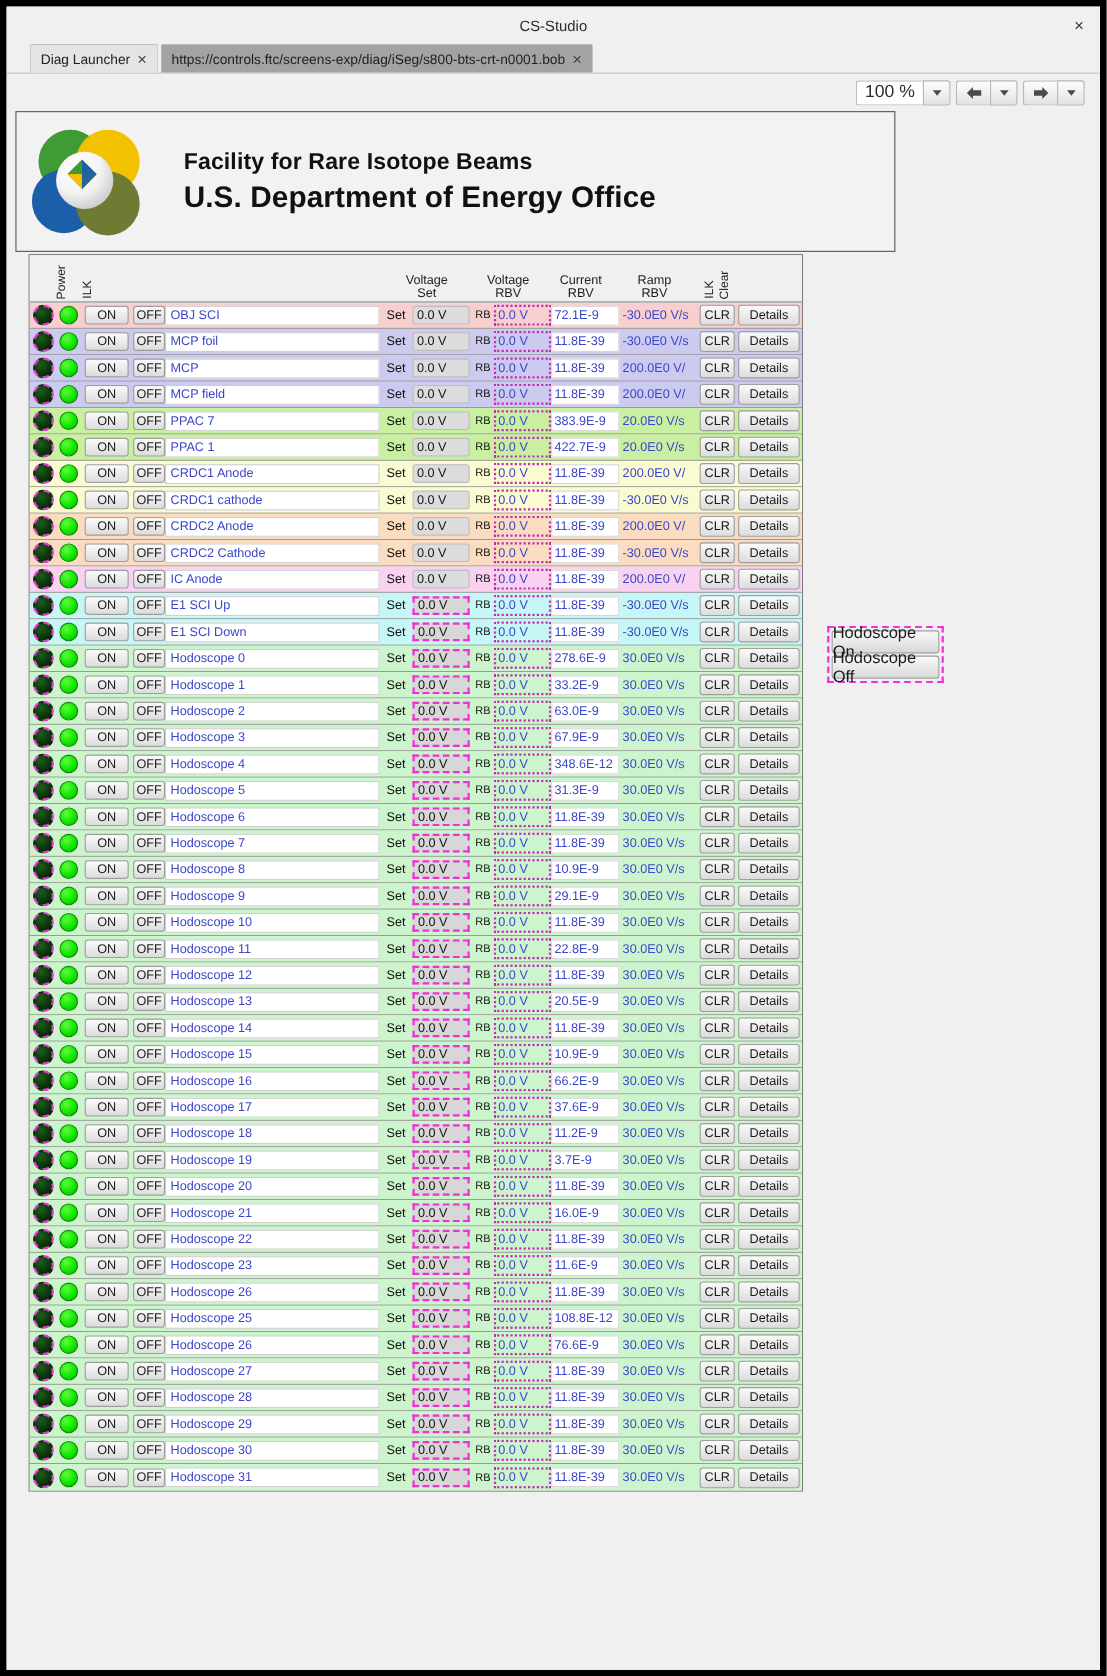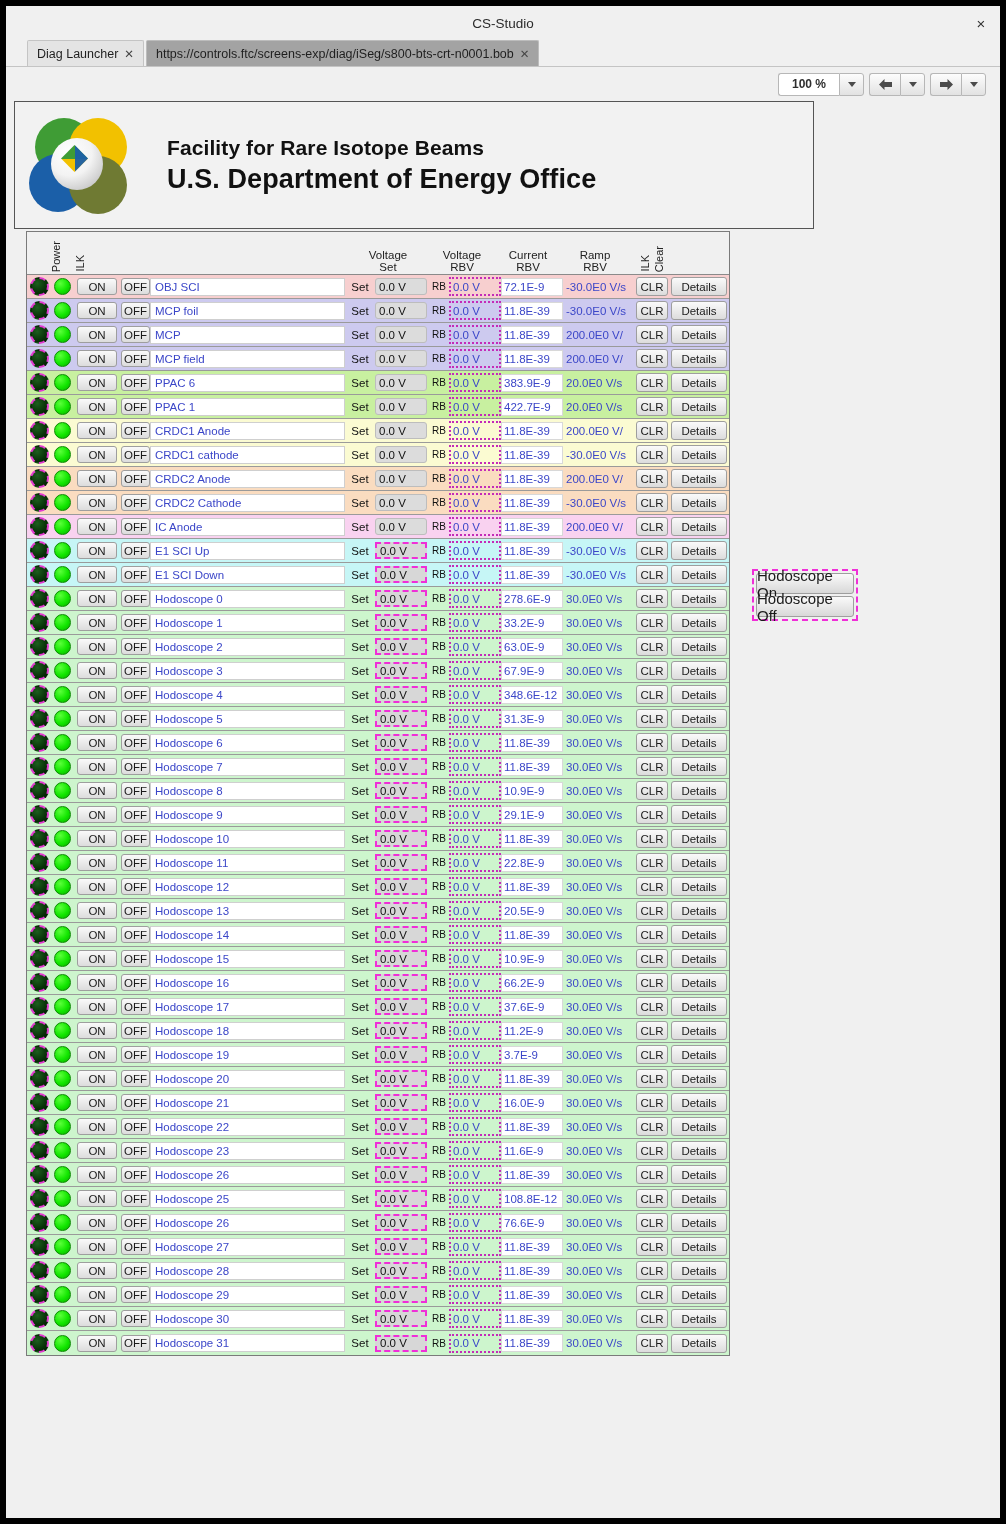--- a/index.html
+++ b/index.html
@@ -49,21 +49,21 @@
     flex:0 0 34px;height:34px;
     display:flex;align-items:center;justify-content:flex-end;
     padding-right:14px; box-sizing:border-box; gap:5px;
     background:#f0f0f0;
   }
   .zoomwrap{display:flex;align-items:stretch;height:23px;}
   .zoomfield{
     width:60px;background:#fff;border:1px solid #b7b7b7;border-right:none;
     border-radius:3px 0 0 3px;
     display:flex;align-items:center;justify-content:center;
-    font-size:12px;color:#2e2e2e;font-weight:bold;
+    font-size:16px;color:#2e2e2e;
   }
   .btn3d{
     background:linear-gradient(#fdfdfd,#e2e2e2);
     border:1px solid #b7b7b7;border-radius:3px;
     display:flex;align-items:center;justify-content:center;
   }
   .zoomarrow{width:23px;border-radius:0 3px 3px 0;}
   .navgroup{display:flex;align-items:stretch;height:23px;}
   .navbig{width:30px;border-radius:3px 0 0 3px;border-right:none;}
   .navsmall{width:23px;border-radius:0 3px 3px 0;}
@@ -402,21 +402,21 @@
             <div class="c-pow">
               <span class="led led-pow"></span>
             </div>
             <div class="c-ilk">
               <span class="led led-ilk"></span>
             </div>
             <div class="c-onoff">
               <span class="sbtn on">ON</span>
               <span class="sbtn off">OFF</span>
             </div>
-            <div class="c-name">PPAC 6</div>
+            <div class="c-name">PPAC 7</div>
             <div class="c-setlbl">Set</div>
             <div class="c-vset">0.0 V</div>
             <div class="c-rblbl">RB</div>
             <div class="c-vrbv">0.0 V</div>
             <div class="c-crbv">383.9E-9</div>
             <div class="c-rrbv">20.0E0 V/s</div>
             <div class="c-clr">
               <span class="clrbtn">CLR</span>
             </div>
             <div class="c-det">

